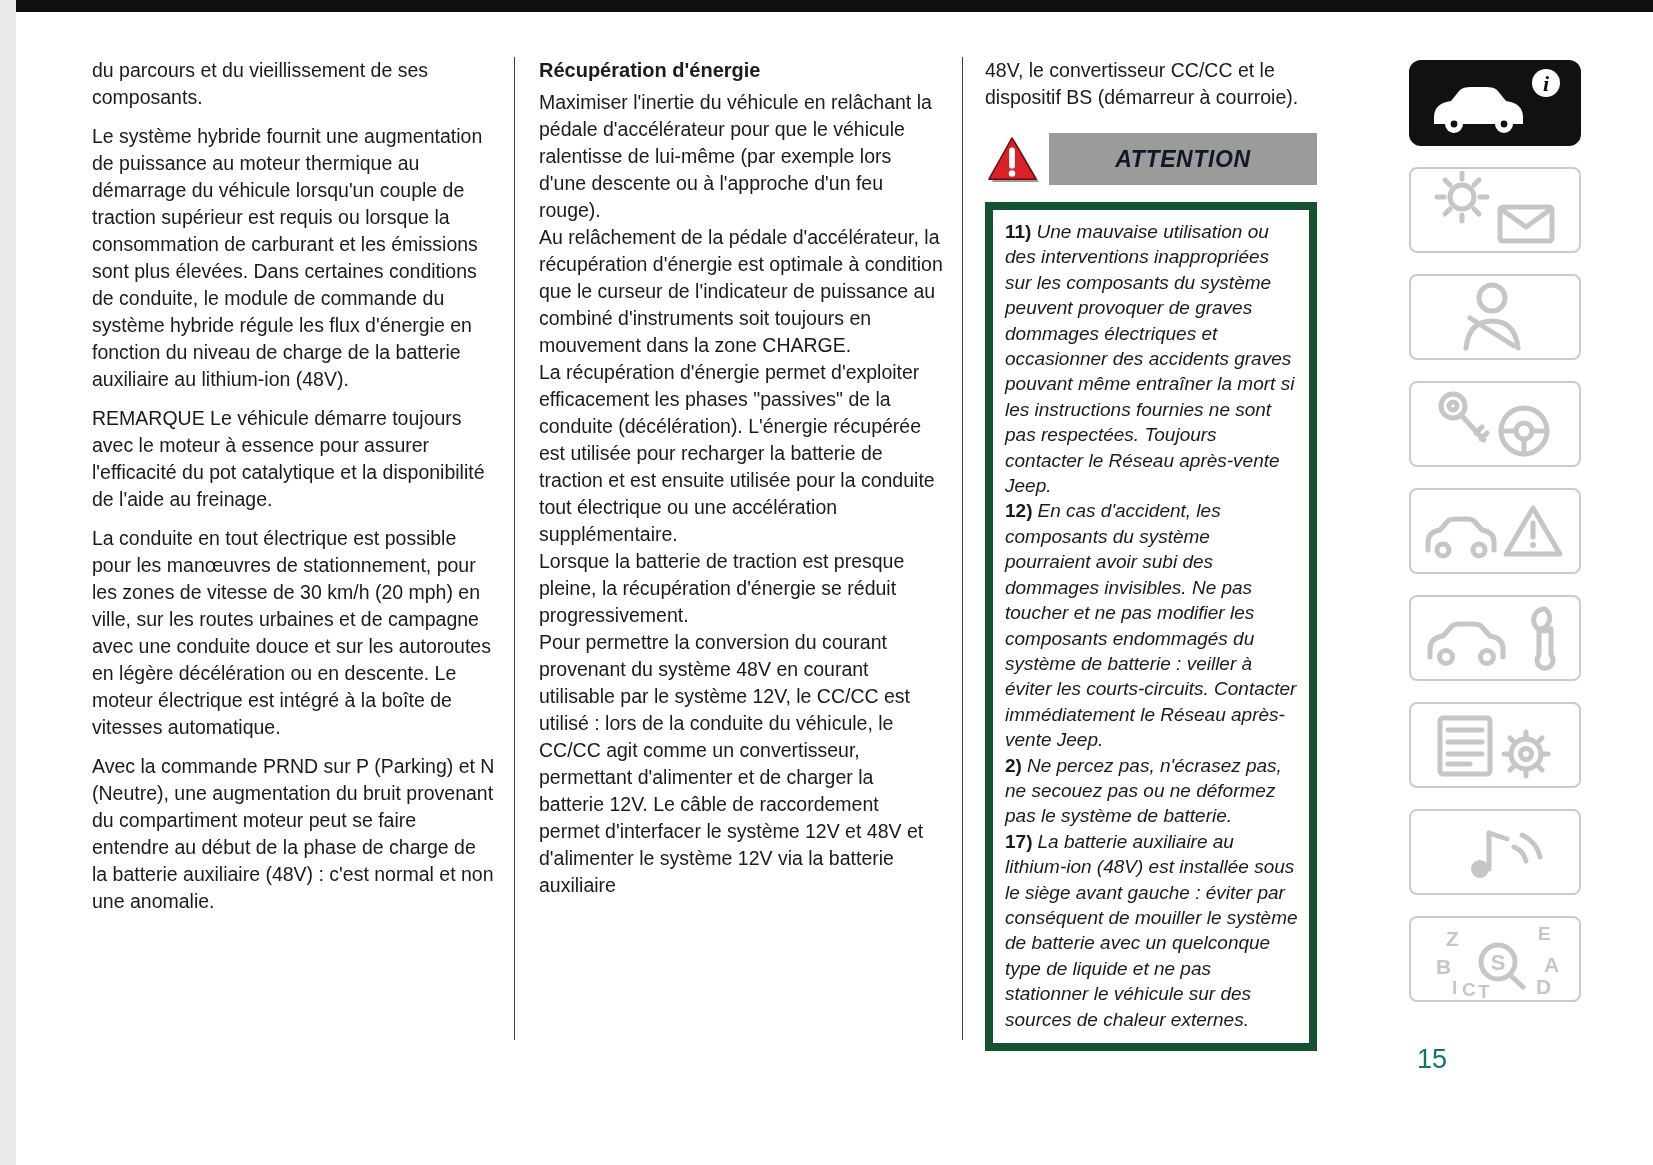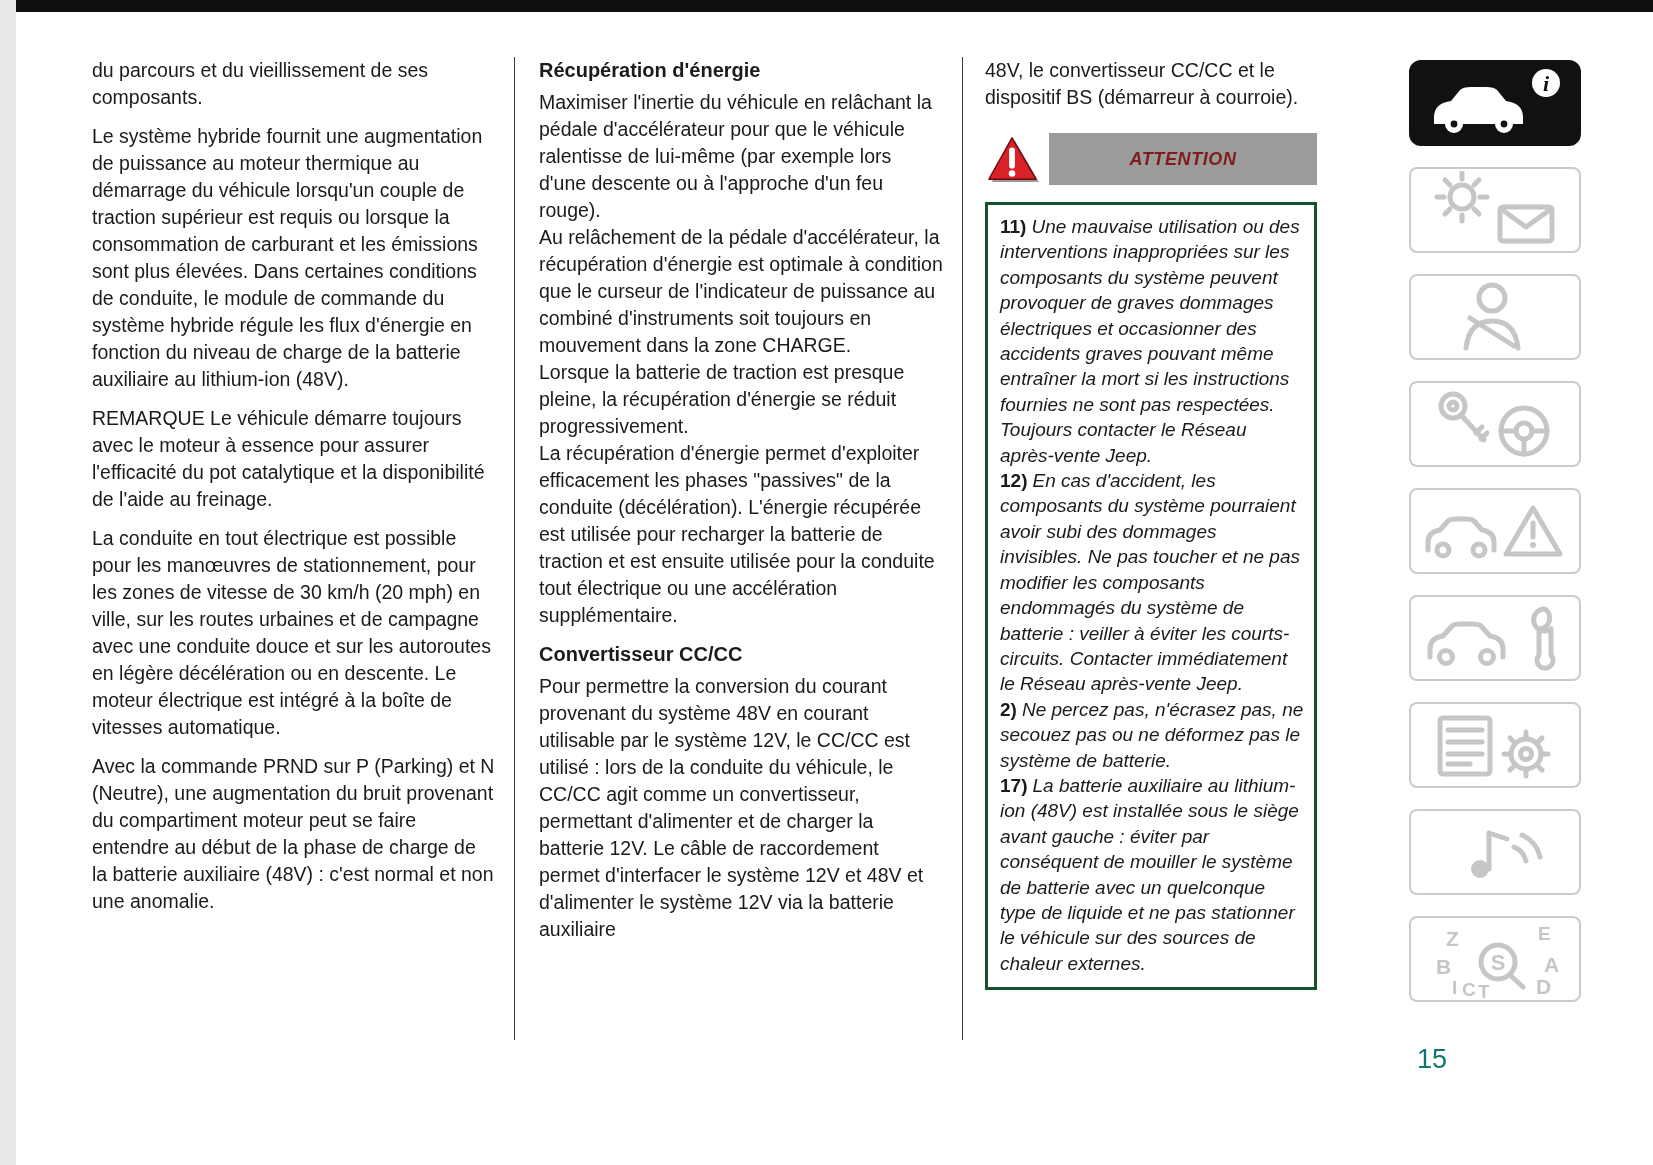--- a/index.html
+++ b/index.html
@@ -22,23 +22,23 @@
   .vline { position: absolute; top: 57px; width: 1px; height: 983px; background: #3d3d3d; }
   #vline1 { left: 498px; }
   #vline2 { left: 946px; }
 
   h3.sec { font-size: 20px; font-weight: 700; margin: 0 0 5px 0; line-height: 27px; }
   h3.sec.second { margin-top: 12px; }
 
   .attention-header { display: flex; align-items: stretch; height: 52px; margin-top: 22px; }
   .att-icon { width: 64px; display: flex; align-items: center; justify-content: flex-start; background: #fff; }
   .att-bar { flex: 1; background: #9b9b9a; display: flex; align-items: center; justify-content: center; }
-  .att-bar span { color: #7f1d1d; font-weight: 700; font-style: italic; font-size: 18px; letter-spacing: 0.6px; }
-
-  .warning-box { margin-top: 17px; border: 3px solid #14532d; padding: 9px 10px 11px 12px; }
+  .att-bar span { color: #0f172a; font-weight: 700; font-style: italic; font-size: 23px; letter-spacing: 0.6px; }
+
+  .warning-box { margin-top: 17px; border: 8px solid #14532d; padding: 9px 10px 11px 12px; }
   .warn-item { font-style: italic; font-size: 19px; line-height: 25.4px; margin: 0; }
   .warn-item b { font-style: normal; font-weight: 700; margin-right: 5px; }
 
   .sidebar { position: absolute; left: 1393px; top: 60px; width: 172px; }
   .tile {
     width: 172px; height: 86px; border: 2px solid #cbcbcb; border-radius: 8px;
     margin-bottom: 21px; display: flex; align-items: center; justify-content: center;
     background: #ffffff; cursor: pointer;
   }
   .tile.active { background: #111111; border-color: #111111; border-radius: 12px; }
@@ -62,23 +62,22 @@
     <p>La conduite en tout électrique est possible pour les manœuvres de stationnement, pour les zones de vitesse de 30 km/h (20 mph) en ville, sur les routes urbaines et de campagne avec une conduite douce et sur les autoroutes en légère décélération ou en descente. Le moteur électrique est intégré à la boîte de vitesses automatique.</p>
     <p>Avec la commande PRND sur P (Parking) et N (Neutre), une augmentation du bruit provenant du compartiment moteur peut se faire entendre au début de la phase de charge de la batterie auxiliaire (48V) : c'est normal et non une anomalie.</p>
   </div>
 
   <div class="vline" id="vline1"></div>
 
   <div class="col" id="col2">
     <h3 class="sec">Récupération d'énergie</h3>
     <p>Maximiser l'inertie du véhicule en relâchant la pédale d'accélérateur pour que le véhicule ralentisse de lui-même (par exemple lors d'une descente ou à l'approche d'un feu rouge).</p>
     <p>Au relâchement de la pédale d'accélérateur, la récupération d'énergie est optimale à condition que le curseur de l'indicateur de puissance au combiné d'instruments soit toujours en mouvement dans la zone CHARGE.</p>
+    <p>La récupération d'énergie permet d'exploiter efficacement les phases "passives" de la conduite (décélération). L'énergie récupérée est utilisée pour recharger la batterie de traction et est ensuite utilisée pour la conduite tout électrique ou une accélération supplémentaire.</p>
     <p>Lorsque la batterie de traction est presque pleine, la récupération d'énergie se réduit progressivement.</p>
-    <p>La récupération d'énergie permet d'exploiter efficacement les phases "passives" de la conduite (décélération). L'énergie récupérée est utilisée pour recharger la batterie de traction et est ensuite utilisée pour la conduite tout électrique ou une accélération supplémentaire.</p>
-    <h3 class="sec second">Convertisseur CC/CC</h3>
     <p>Pour permettre la conversion du courant provenant du système 48V en courant utilisable par le système 12V, le CC/CC est utilisé : lors de la conduite du véhicule, le CC/CC agit comme un convertisseur, permettant d'alimenter et de charger la batterie 12V. Le câble de raccordement permet d'interfacer le système 12V et 48V et d'alimenter le système 12V via la batterie auxiliaire</p>
   </div>
 
   <div class="vline" id="vline2"></div>
 
   <div class="col" id="col3">
     <p class="intro">48V, le convertisseur CC/CC et le dispositif BS (démarreur à courroie).</p>
 
     <div class="attention-header">
       <div class="att-icon">

